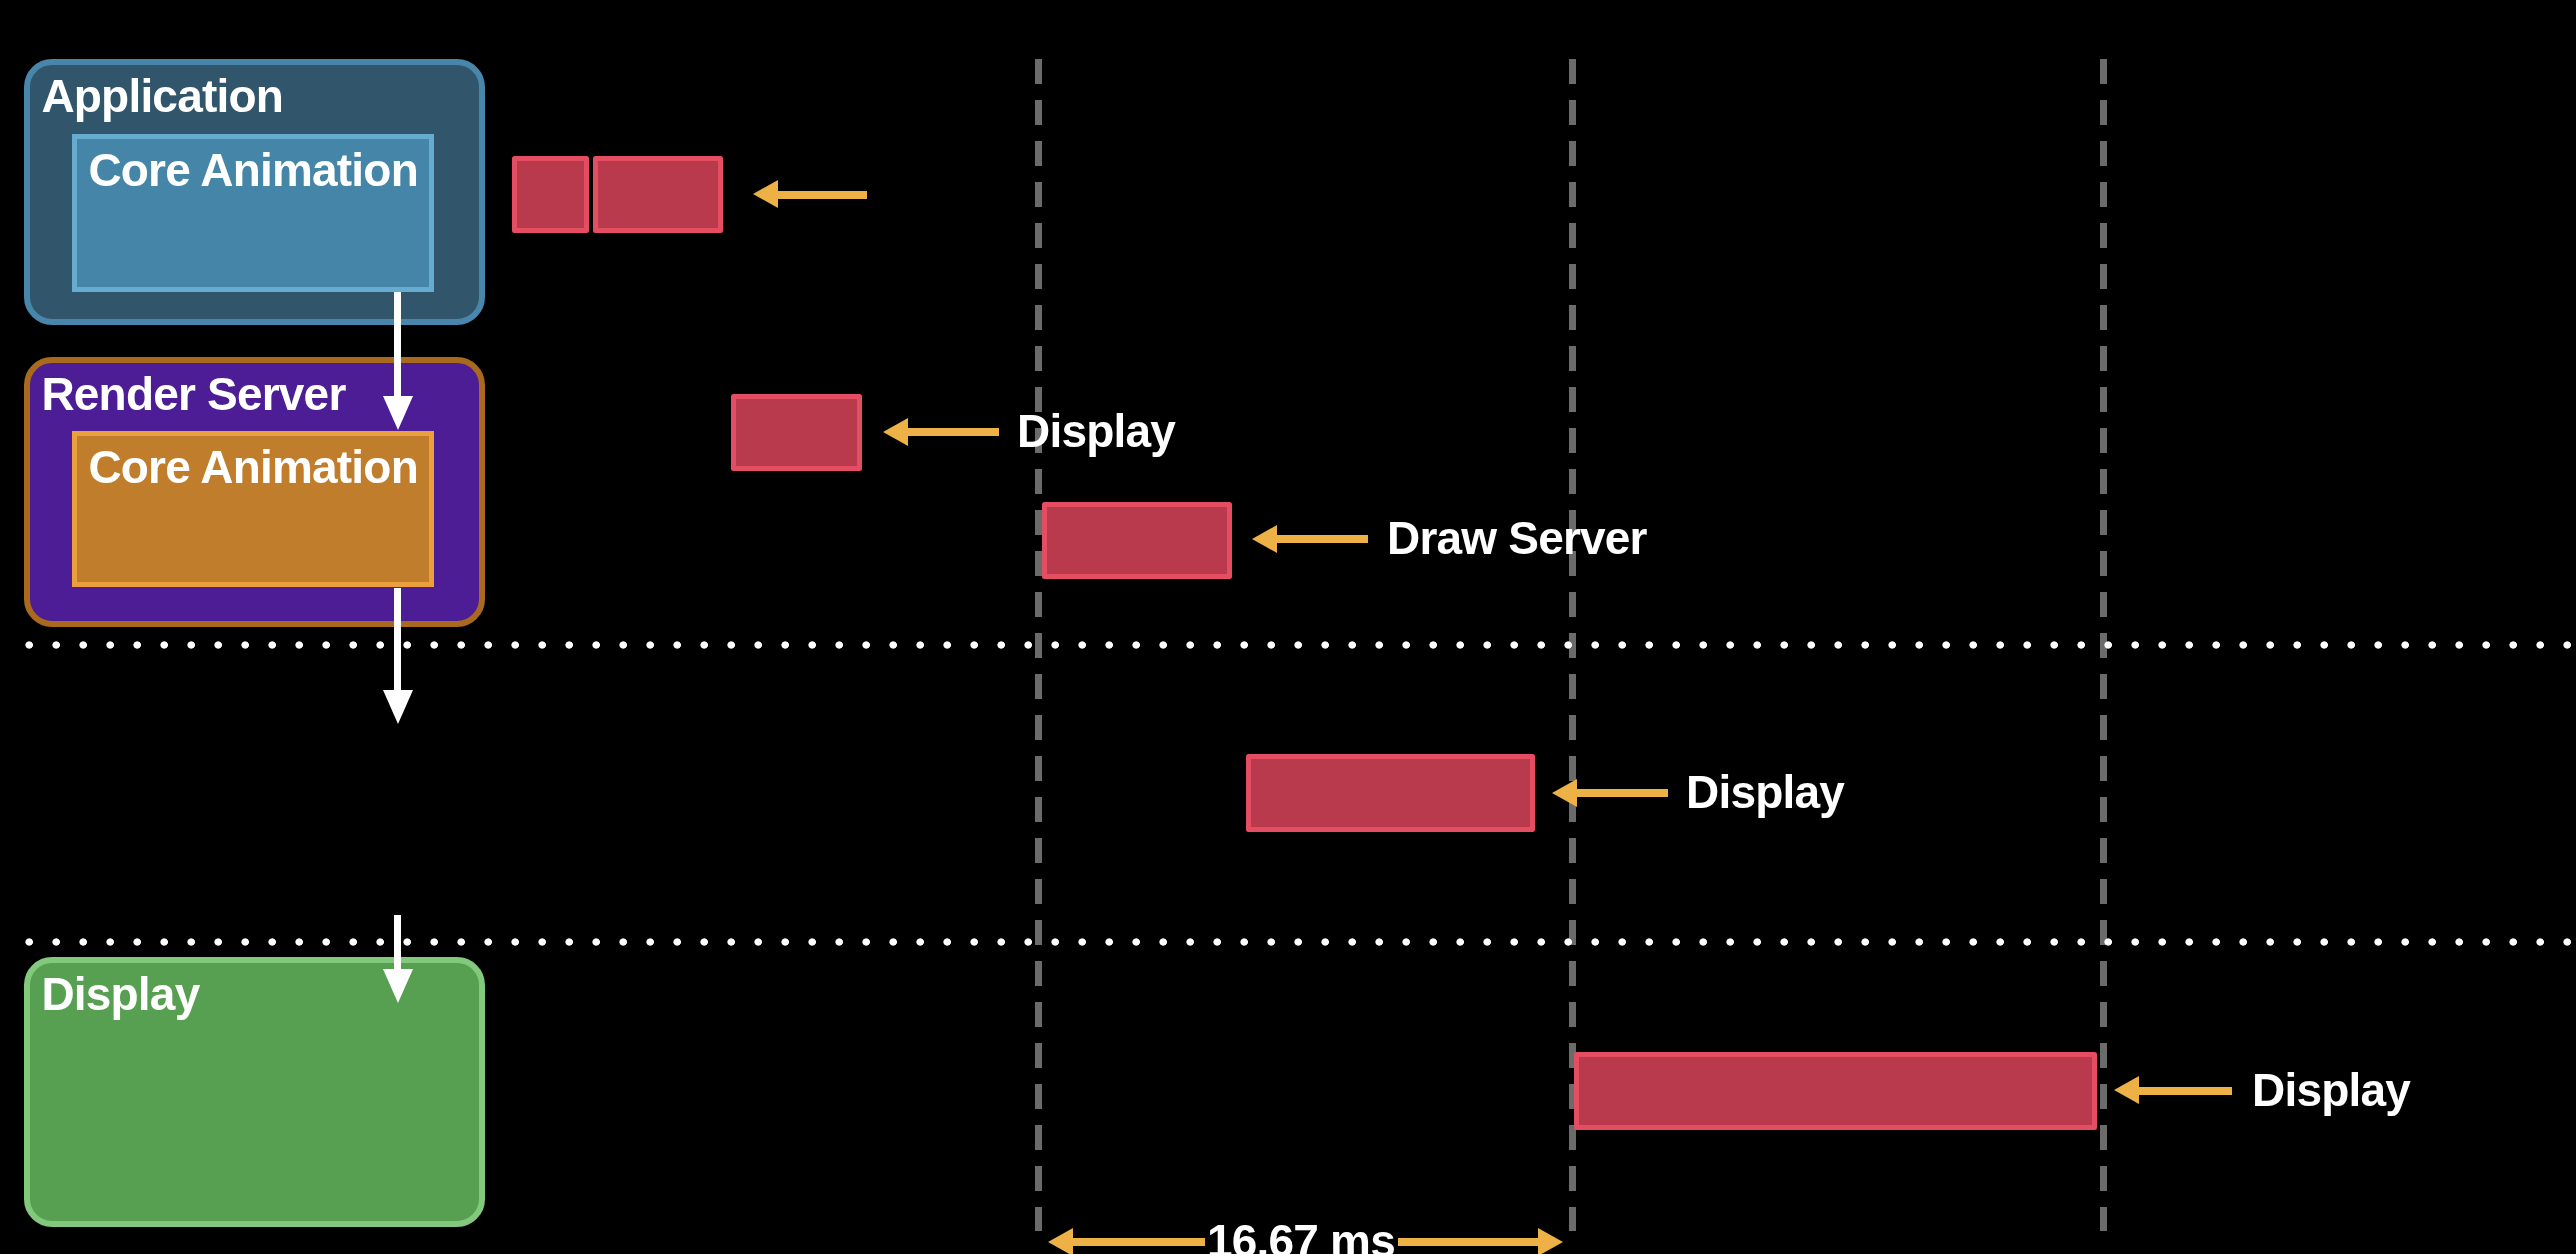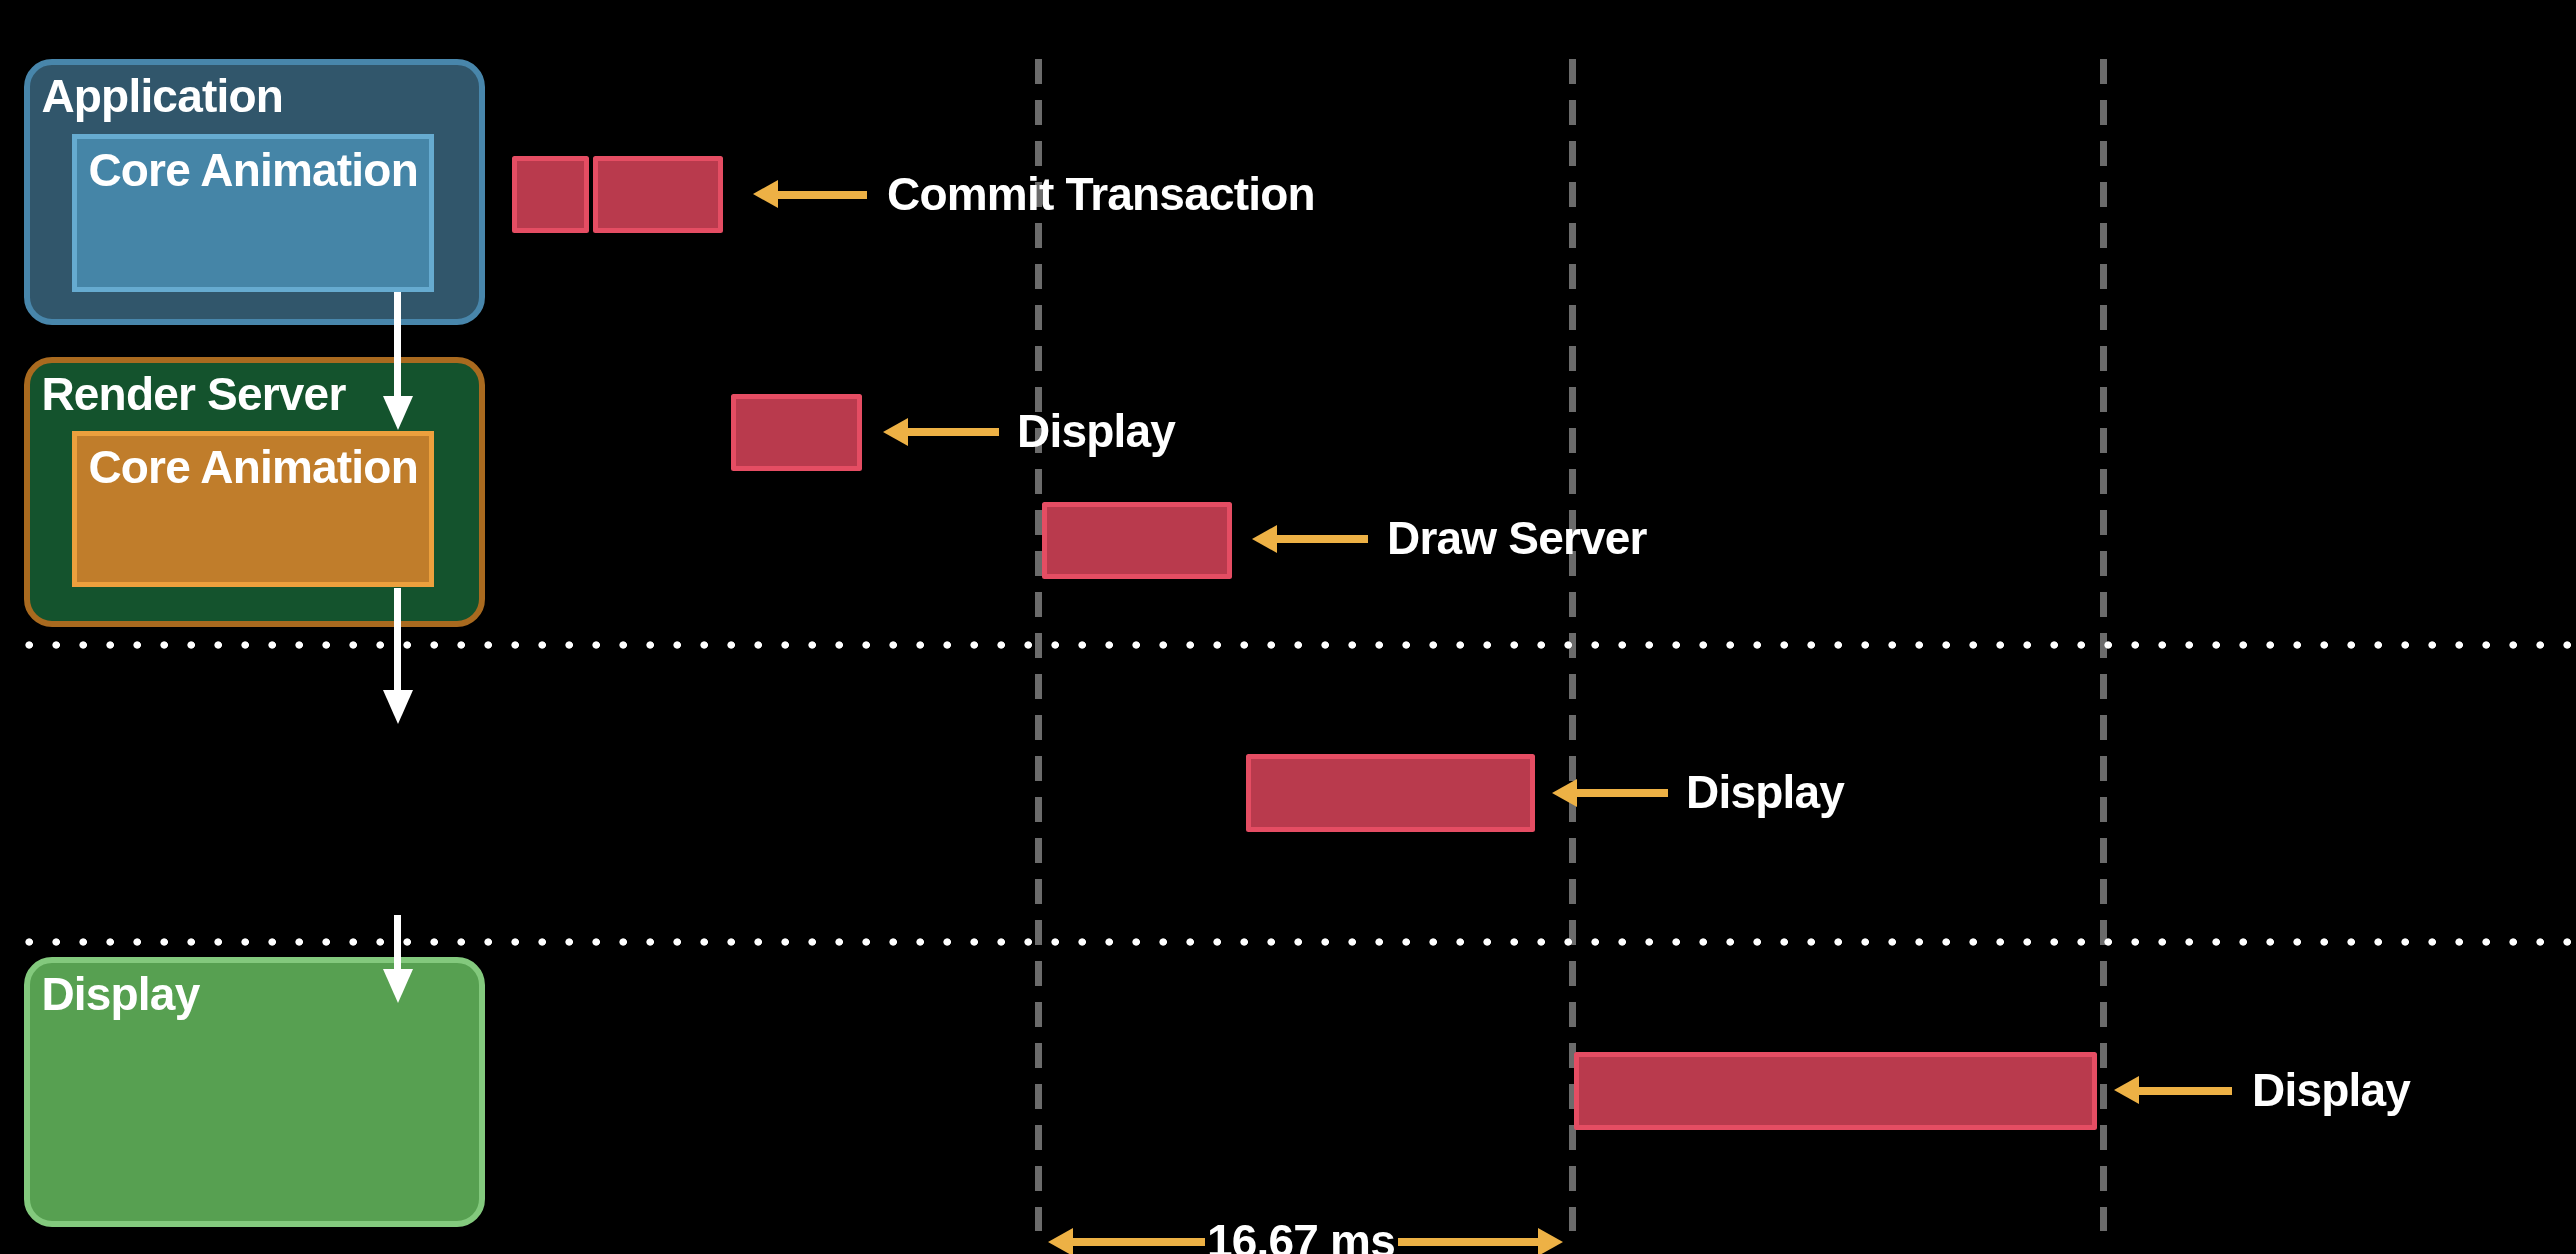--- a/index.html
+++ b/index.html
@@ -60,21 +60,21 @@
     white-space: nowrap;
   }
   .inner-box {
     position: absolute;
     left: 42px;
     width: 362px;
     box-sizing: border-box;
   }
   .box-application   { top: 59px;   height: 266px; background: #31566b; border: 6.7px solid #4886ab; }
   .inner-application { top: 69px;   height: 158px; background: #4585a7; border: 5px solid #66abd0; }
-  .box-render-server { top: 357px;  height: 270px; background: #14532d; border: 6.7px solid #a96a1f; }
+  .box-render-server { top: 357px;  height: 270px; background: #4c1d95; border: 6.7px solid #a96a1f; }
   .inner-render      { top: 68px;   height: 156px; background: #c07d2b; border: 5px solid #eca03d; }
   .box-gpu           { top: 657px;  height: 267px; background: #313133; border: 6.7px solid #5a5a5c; }
   .box-display      { top: 957px; height: 270px; background: #57a051; border: 6.7px solid #83c97d; }
 
   
   .bar {
     position: absolute;
     box-sizing: border-box;
     background: #b93a4d;
     border: 5px solid #e54d63;
@@ -179,21 +179,20 @@
 
   <div class="bar" style="left:512px;top:156px;width:77px;height:77px;"></div>
   <div class="bar" style="left:593px;top:156px;width:130px;height:77px;"></div>
   <div class="bar" style="left:731px;top:394px;width:131px;height:77px;"></div>
   <div class="bar" style="left:1042px;top:502px;width:190px;height:77px;"></div>
   <div class="bar" style="left:1246px;top:754px;width:289px;height:78px;"></div>
   <div class="bar" style="left:1574px;top:1052px;width:523px;height:78px;"></div>
 
   <div class="ann-head-left" style="left:753px;top:180px;"></div>
   <div class="ann-shaft" style="left:778px;top:191px;width:89px;"></div>
-  <div class="ann-label" style="left:887px;top:195px;">Commit Transaction</div>
 
   <div class="ann-head-left" style="left:883px;top:418px;"></div>
   <div class="ann-shaft" style="left:908px;top:428px;width:91px;"></div>
   <div class="ann-label" style="left:1017px;top:432px;">Display</div>
 
   <div class="ann-head-left" style="left:1252px;top:525px;"></div>
   <div class="ann-shaft" style="left:1277px;top:535px;width:91px;"></div>
   <div class="ann-label" style="left:1387px;top:539px;">Draw Server</div>
 
   <div class="ann-head-left" style="left:1552px;top:779px;"></div>

